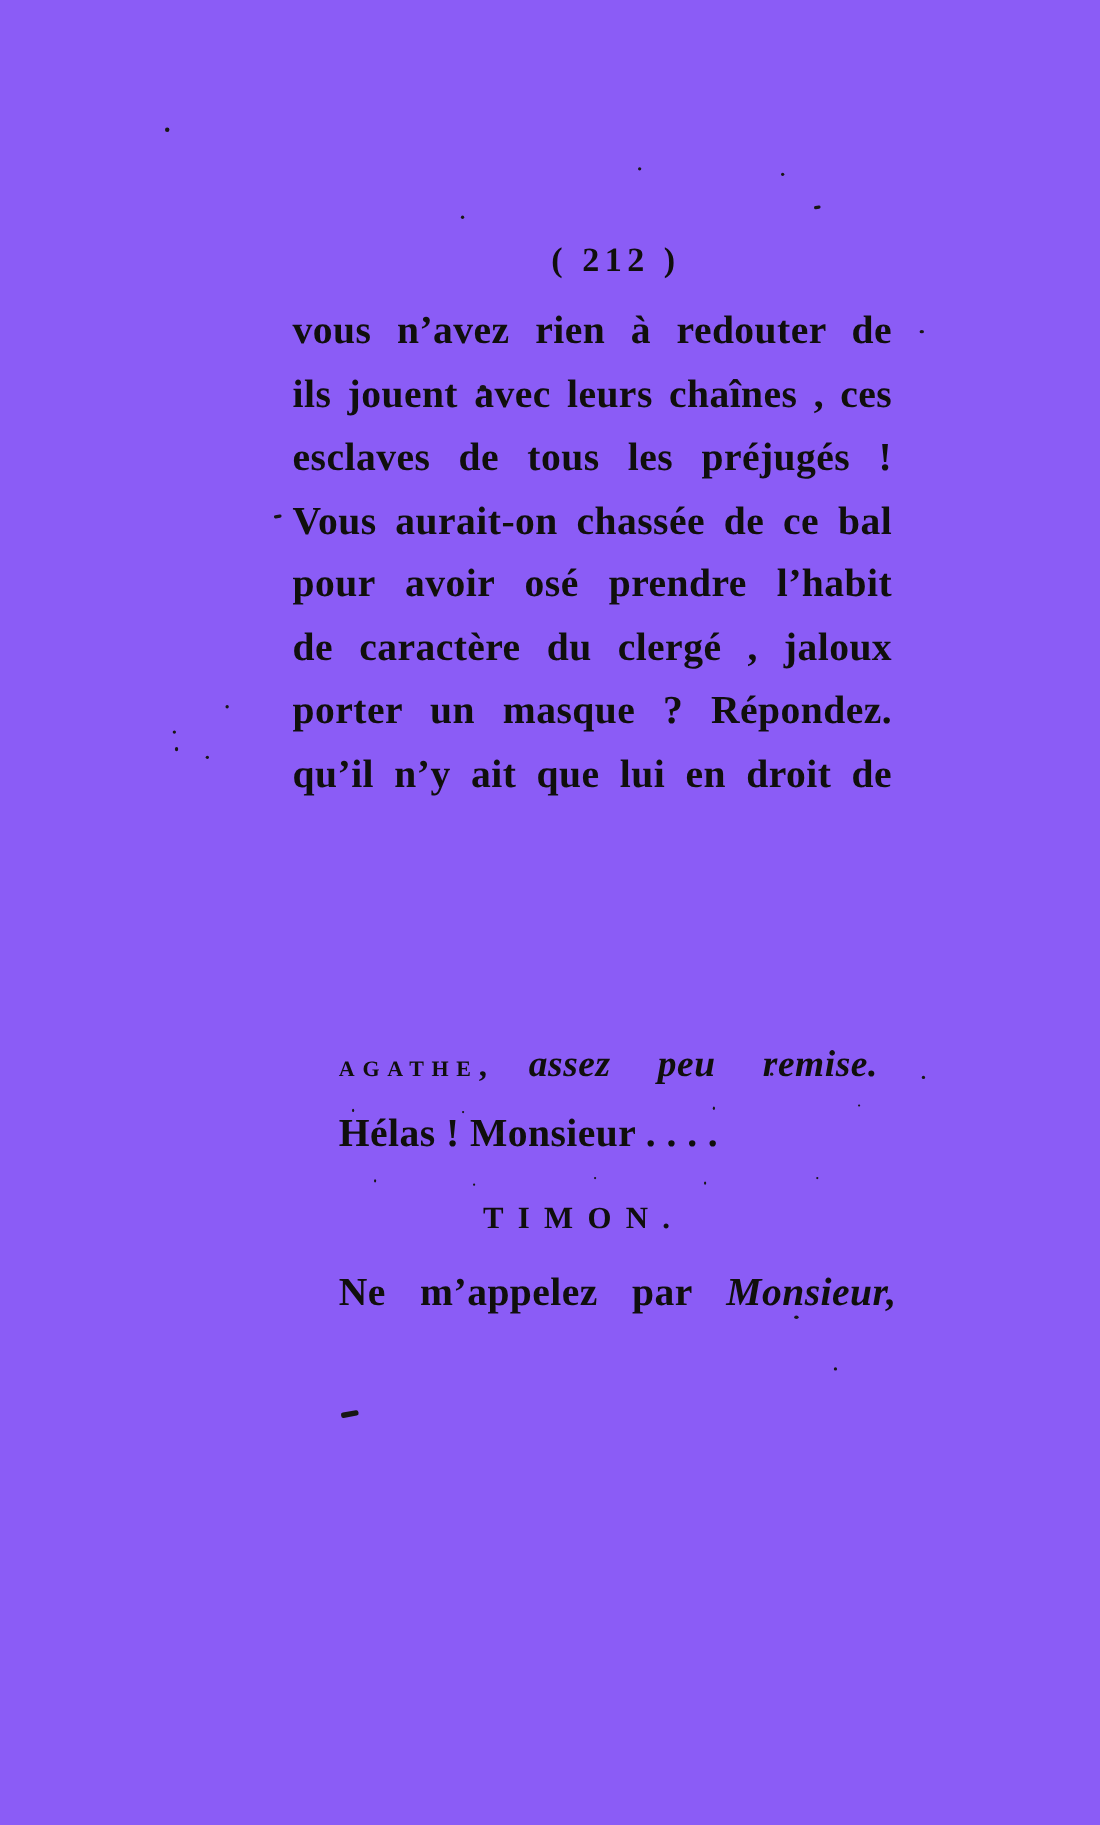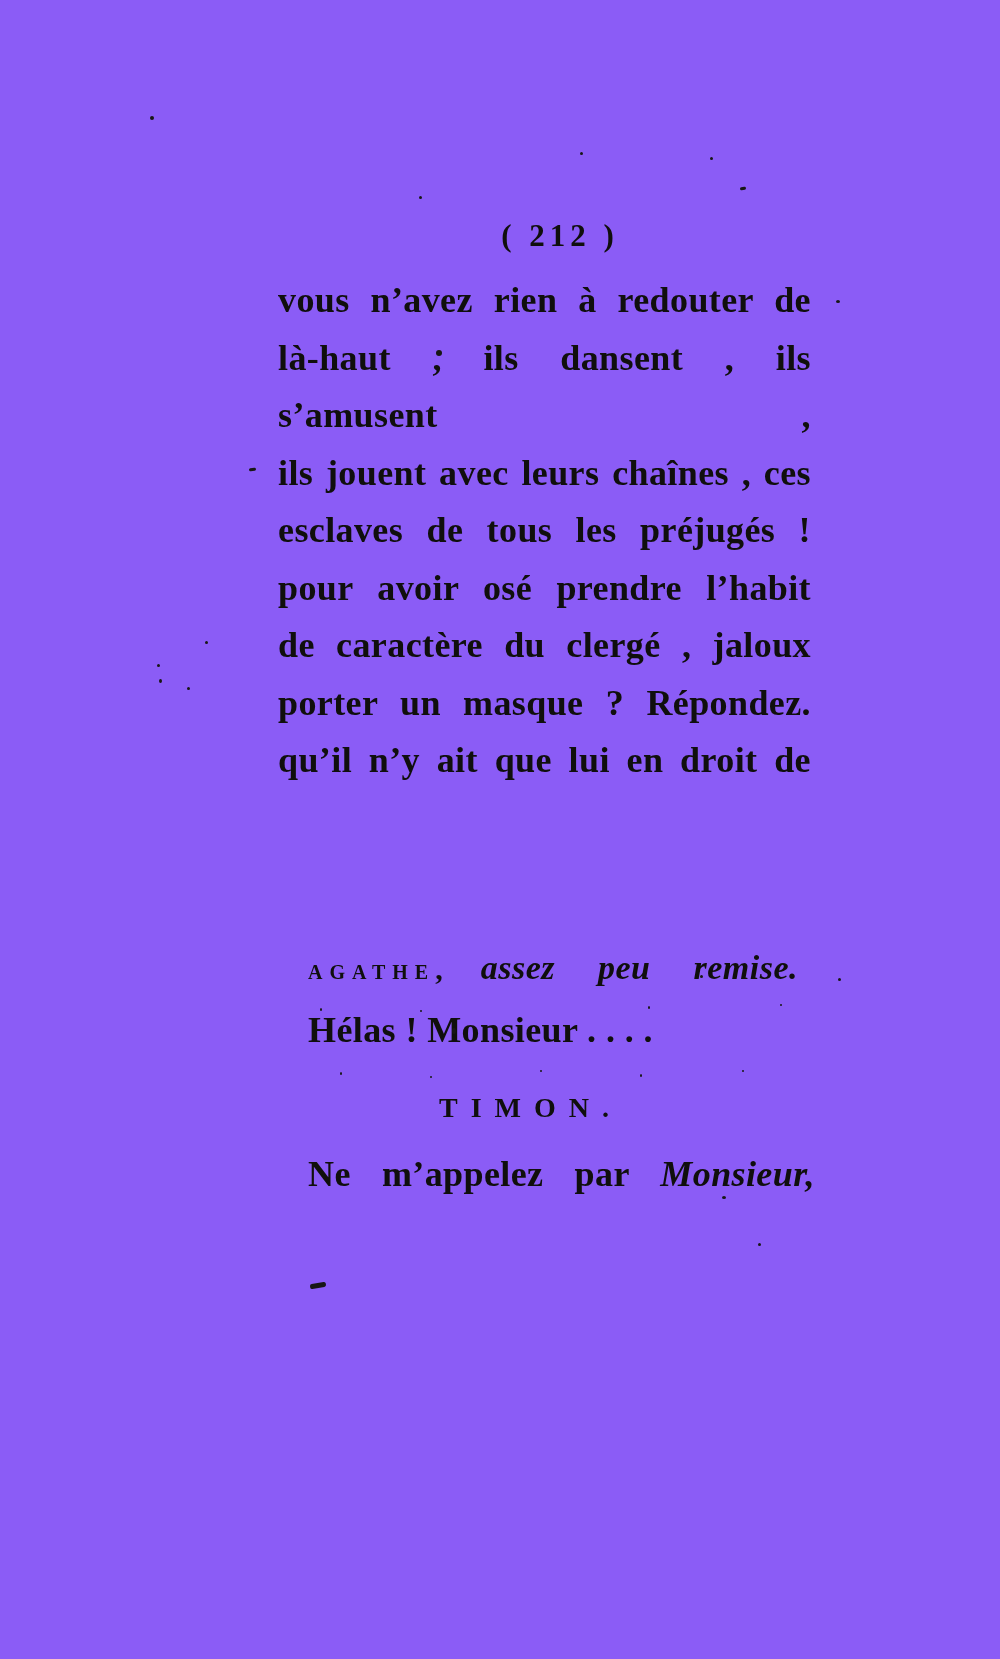--- a/index.html
+++ b/index.html
@@ -22,21 +22,20 @@
   .body-text{
     position:absolute;
     left:266px;top:272px;width:545px;
     font-size:36px;font-weight:700;
     line-height:57.5px;
     letter-spacing:0.4px;
   }
   .body-text .line{
     text-align:justify;
     text-align-last:justify;
-    margin-left:12px;
   }
   .speaker-line-agathe{
     position:absolute;
     left:308px;top:948px;width:490px;
     line-height:40px;
     text-align:justify;
     text-align-last:justify;
     white-space:nowrap;
   }
   .speaker-name{
@@ -81,23 +80,23 @@
 </style>
 </head>
 <body>
 
 <div class="page">
 
   <div class="page-number">( 212 )</div>
 
   <div class="body-text">
     <div class="line">vous n’avez rien à redouter de</div>
-    <div class="line">là-haut , ils dansent , ils s’amusent ,</div>
     <div class="line">ils jouent avec leurs chaînes , ces</div>
     <div class="line">esclaves de tous les préjugés !</div>
+    <div class="line">Vous aurait-on chassée de ce bal</div>
     <div class="line">pour avoir osé prendre l’habit</div>
     <div class="line">de caractère du clergé , jaloux</div>
     <div class="line">porter un masque ? Répondez.</div>
     <div class="line">qu’il n’y ait que lui en droit de</div>
   </div>
 
   <div class="speaker-line-agathe">
     <span class="speaker-name">AGATHE</span><span class="speaker-sep">,</span>
     <span class="stage-direction">assez peu remise.</span>
   </div>

